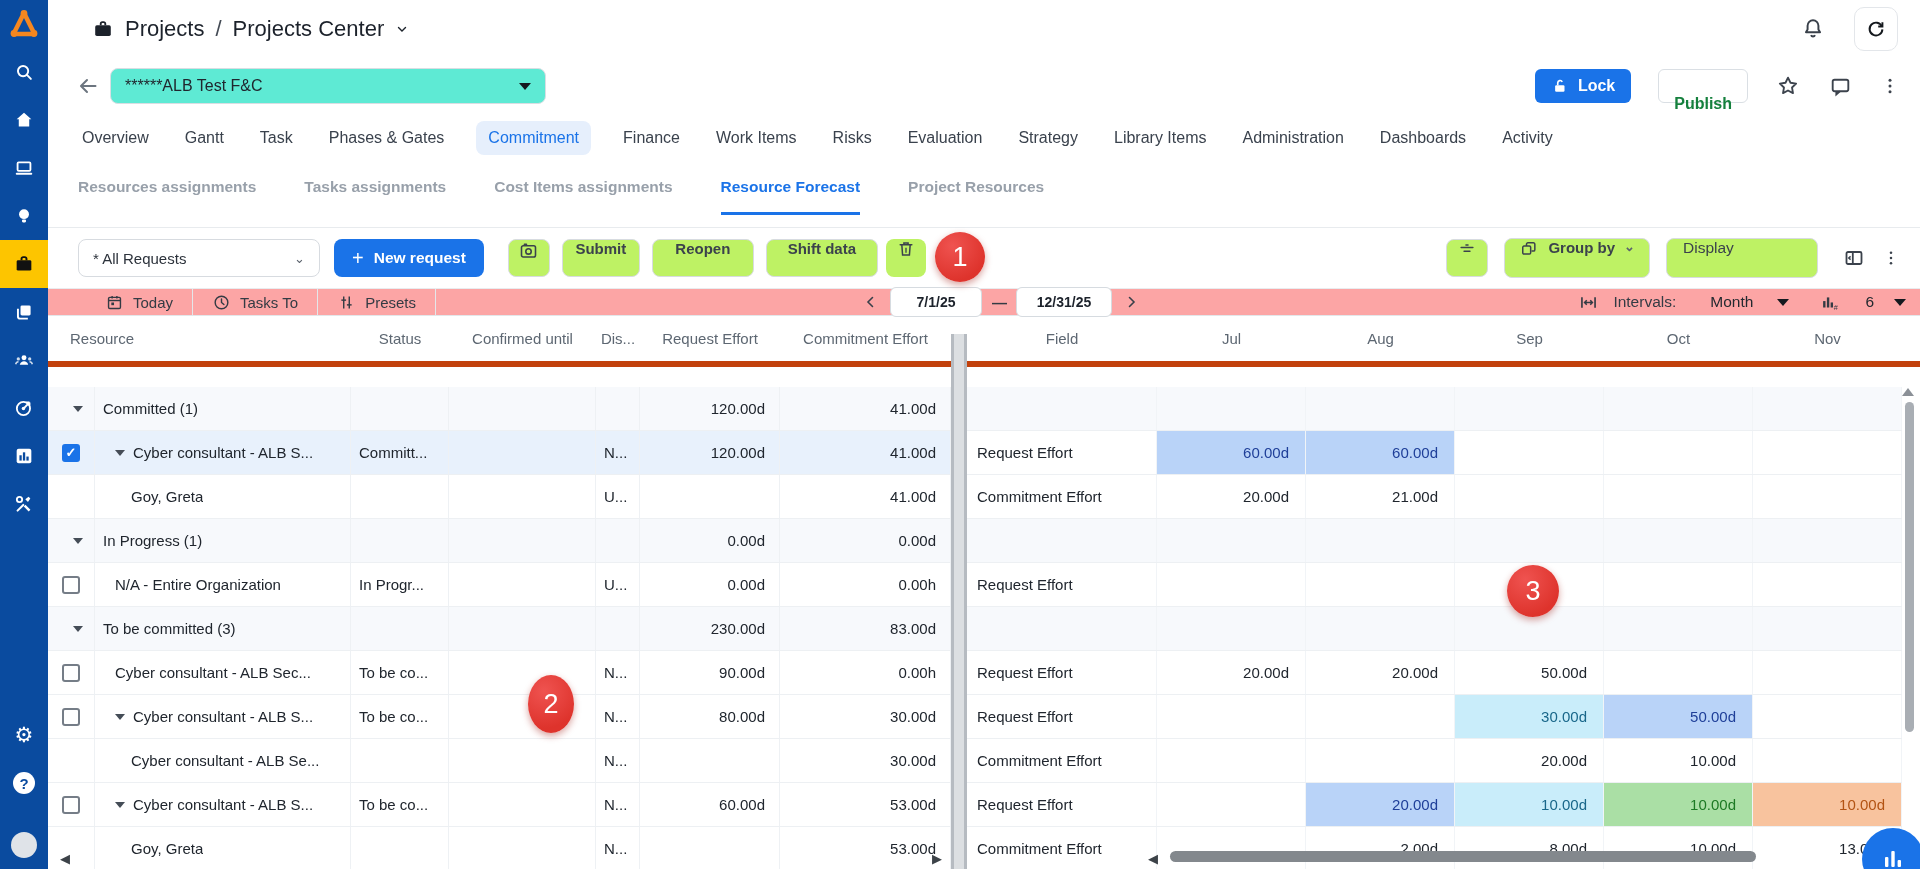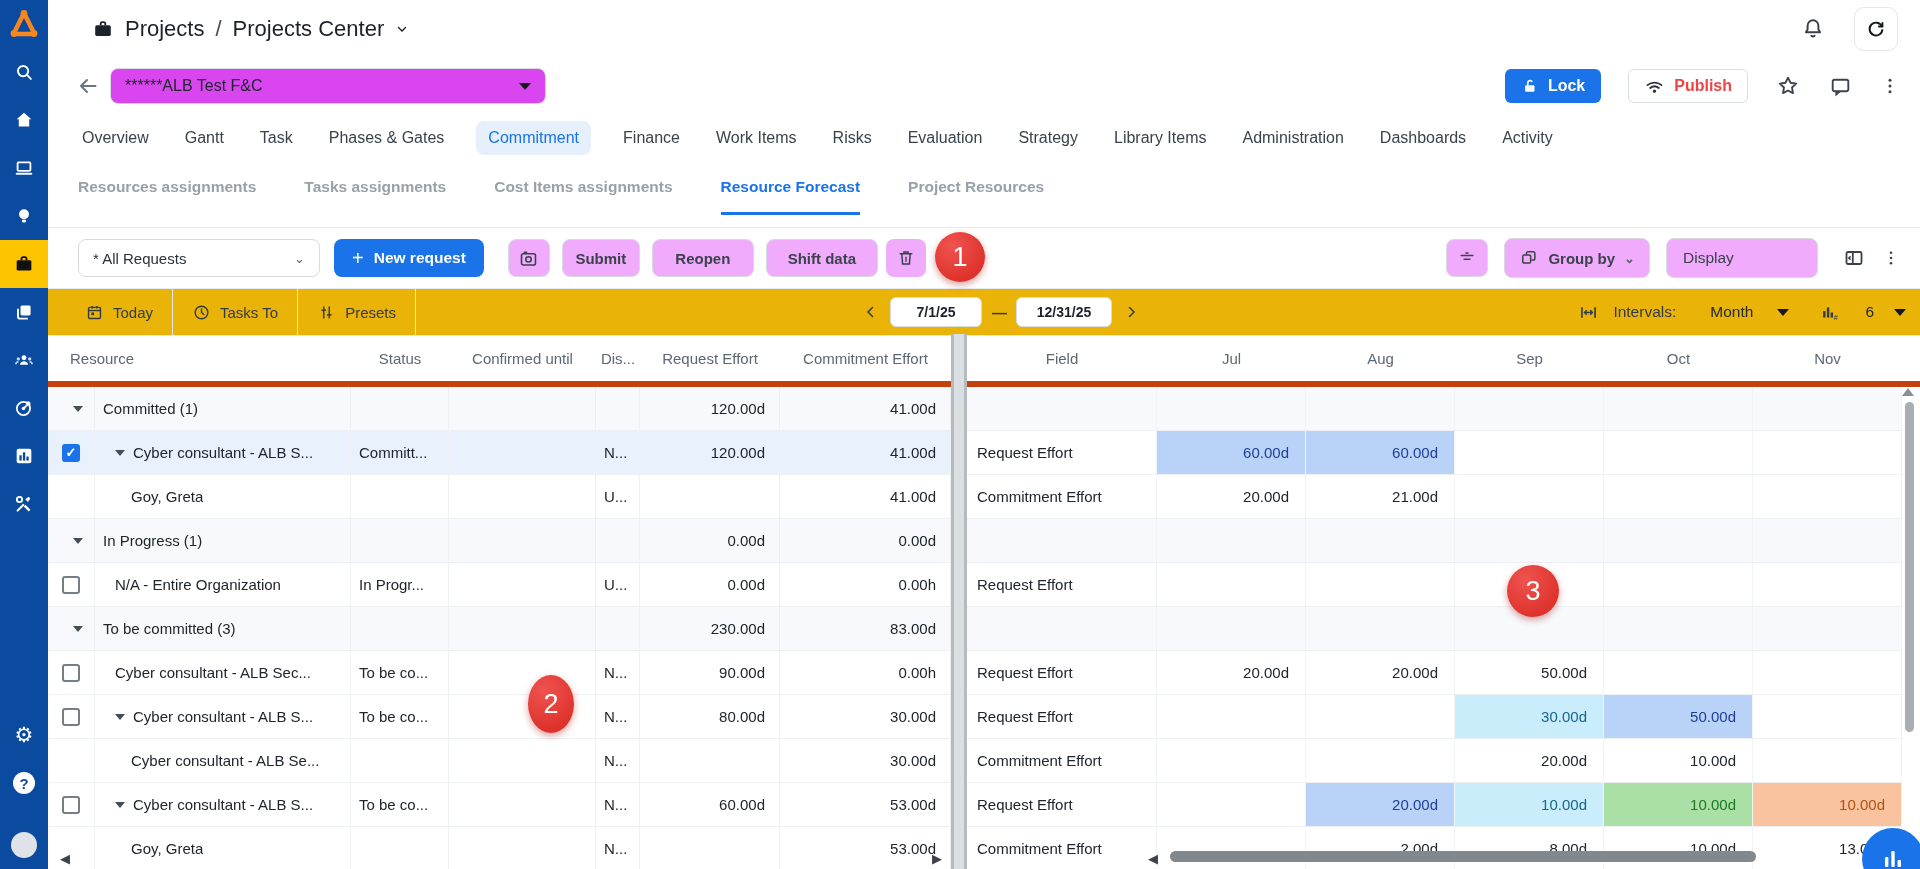--- a/index.html
+++ b/index.html
@@ -23,55 +23,55 @@
 
   .header1 { height:58px; display:flex; align-items:center; padding-left:44px; }
   .crumb { display:flex; align-items:center; gap:11px; font-size:22px; font-weight:500; color:#1c222b; }
   .crumb .sep { color:#444b55; font-weight:400; }
   .h1-right { margin-left:auto; display:flex; align-items:center; gap:28px; padding-right:22px; }
   .refresh-btn { width:44px; height:44px; border:1px solid #e3e6ea; border-radius:10px;
     display:flex; align-items:center; justify-content:center; background:#fff; cursor:pointer; }
 
   .header2 { height:56px; display:flex; align-items:center; padding-left:28px; }
   .proj-select { margin-left:10px; width:436px; height:36px; border:1px solid #d9dee3; border-radius:8px;
-    background:#d946ef; display:flex; align-items:center; padding:0 14px; font-size:16px; cursor:pointer; }
+    background:#5eead4; display:flex; align-items:center; padding:0 14px; font-size:16px; cursor:pointer; }
   .proj-select .tri { margin-left:auto; width:0; height:0; border-left:6px solid transparent;
     border-right:6px solid transparent; border-top:7px solid #15191f; }
   .h2-right { margin-left:auto; display:flex; align-items:center; gap:27px; padding-right:20px; }
   .btn-lock { height:34px; padding:0 16px; background:#1a73e8; color:#fff; border-radius:6px;
     display:flex; align-items:center; gap:9px; font-size:16px; font-weight:700; cursor:pointer; }
-  .btn-publish { height:34px; padding:4px 15px; background:#fff; border:1px solid #dadfe4; border-radius:6px;
-    display:flex; align-items:center; gap:9px; font-size:16px; font-weight:700; color:#ef4444; cursor:pointer; }
+  .btn-publish { height:34px; padding:16px 15px; background:#fff; border:1px solid #dadfe4; border-radius:6px;
+    display:flex; align-items:center; gap:9px; font-size:16px; font-weight:700; color:#15803d; cursor:pointer;flex-direction:column; }
 
   .tabsrow { height:48px; display:flex; align-items:center; gap:28px; padding-left:30px; }
   .tab { font-size:16px; font-weight:500; color:#3a424d; cursor:pointer; padding:8px 4px; white-space:nowrap; }
   .tab.active { color:#1a73e8; background:#e6effc; border-radius:8px; padding:8px 12px; }
 
   .subtabs { height:66px; display:flex; align-items:flex-start; gap:48px; padding-left:30px; padding-top:16px;
     border-bottom:1px solid #e8ebee; }
   .subtab { font-size:15.5px; font-weight:600; color:#98a0aa; cursor:pointer; padding-bottom:16px; white-space:nowrap; }
   .subtab.active { color:#1a73e8; border-bottom:3px solid #1a73e8; }
 
   
   .toolbar { height:60px; display:flex; align-items:center; padding-left:30px; }
   .req-select { width:242px; height:38px; border:1px solid #d7dbe0; border-radius:8px; background:#fff;
     display:flex; align-items:center; padding:0 14px; font-size:15px; color:#2c323b; cursor:pointer; }
   .req-select .vchev { margin-left:auto; color:#5b636d; font-size:13px; }
   .btn-blue { height:38px; margin-left:14px; padding:0 18px; background:#1a73e8; border-radius:8px; color:#fff;
     font-size:15.5px; font-weight:600; display:flex; align-items:center; gap:10px; cursor:pointer; }
-  .btn-white { height:38px; background:#f0abfc; border:1px solid #d7dbe0; border-radius:8px; color:#3b424c;
-    font-size:15px; font-weight:600; display:flex; align-items:center; justify-content:center; cursor:pointer; }
+  .btn-white { height:38px; background:#bef264; border:1px solid #d7dbe0; border-radius:8px; color:#3b424c;
+    font-size:15px; font-weight:600; display:flex; align-items:flex-start; justify-content:center; cursor:pointer; }
   .icon-btn { width:42px; }
   .tb-right { margin-left:auto; display:flex; align-items:center; gap:16px; padding-right:20px; }
   .btn-groupby { padding:0 14px; gap:9px; }
   .btn-display { width:152px; height:40px; justify-content:flex-start; padding-left:16px; font-weight:500; font-size:15.5px;}
 
   
-  .datebar { height:48px; background:#eab308; border-top:1px solid #e9ecef; border-bottom:1px solid #e3e7ea;
-    display:flex; align-items:center; position:relative; padding-left:18px; }
+  .datebar { height:28px; background:#fca5a5; border-top:1px solid #e9ecef; border-bottom:1px solid #e3e7ea;
+    display:flex; align-items:center; position:relative; padding-left:38px; }
   .date-group { display:flex; align-items:center; gap:9px; padding:0 19px; height:100%; font-size:15px;
     font-weight:500; color:#343b44; cursor:pointer; }
   .vdiv { width:1px; height:100%; background:#e4e7ea; }
   .datenav { position:absolute; left:814px; top:0; height:100%; display:flex; align-items:center; gap:10px; }
   .date-input { width:92px; height:30px; background:#fff; border:1px solid #d6dbe0; border-radius:6px;
     display:flex; align-items:center; justify-content:center; font-size:14px; font-weight:600; color:#1c222b; cursor:text; }
   .dash { font-weight:700; color:#343b44; font-size:15px; letter-spacing:-1px; }
   .intervals { position:absolute; right:6px; top:0; height:100%; display:flex; align-items:center; gap:14px; padding-right:8px; }
   .intervals .lbl { font-size:15.5px; color:#343b44; }
   .intervals .val { font-size:15.5px; color:#23292f; }

